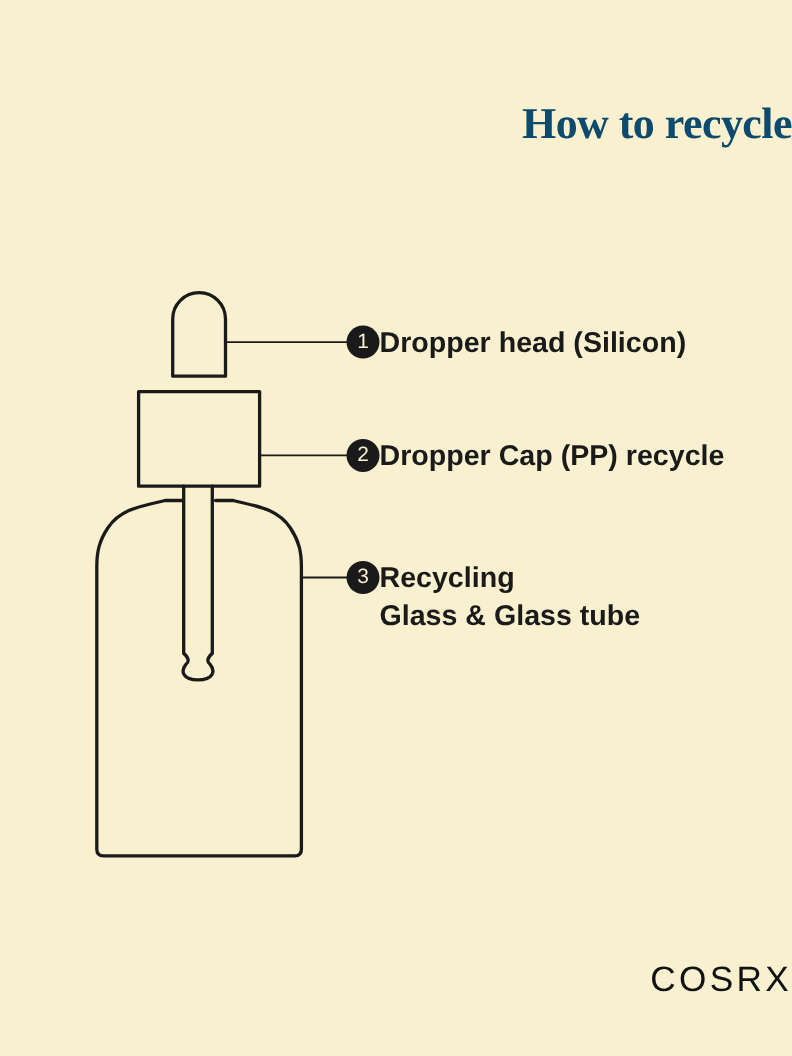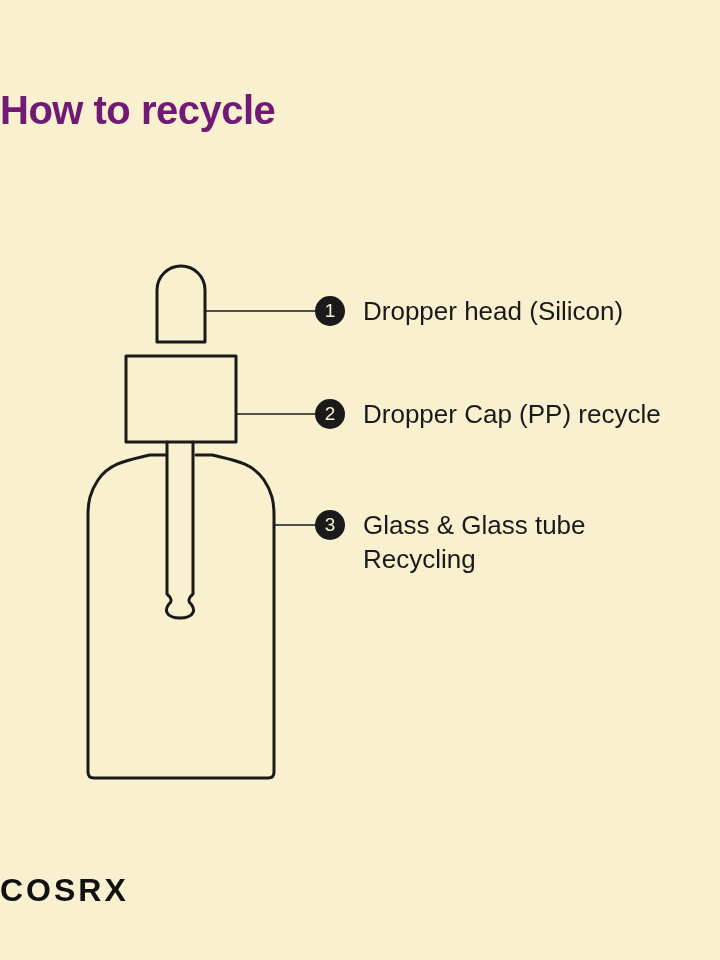--- a/index.html
+++ b/index.html
@@ -13,26 +13,26 @@
       position: relative;
       overflow: hidden;
       font-family: "Liberation Sans", sans-serif;
       color: #111111;
     }
     .title {
       position: absolute;
       top: 88px;
       left: 0;
       width: 720px;
-      text-align: left;
-      font-family: Liberation Sans, sans-serif;
+      text-align: right;
+      font-family: Liberation Serif, serif;
       font-weight: 700;
       font-size: 40px;
       letter-spacing: -0.5px;
-      color: #701a75;
+      color: #0c4a6e;
       margin: 0;
     }
     .diagram {
       position: absolute;
       left: 0;
       top: 0;
       width: 720px;
       height: 960px;
     }
     .callout {
@@ -50,36 +50,36 @@
       font-size: 19px;
       line-height: 30px;
       text-align: center;
       flex: 0 0 auto;
     }
     .label {
       font-family: "Liberation Sans", sans-serif;
       font-size: 26px;
       line-height: 34px;
       color: #1a1a1a;
-      margin-left: 18px;
       margin-top: -2px;
       white-space: nowrap;
+      font-weight: bold;
     }
     .label-multi {
       white-space: normal;
       width: 300px;
     }
     .brand {
       position: absolute;
       top: 872px;
       left: 0;
       width: 720px;
-      text-align: left;
+      text-align: right;
       font-family: "Liberation Sans", sans-serif;
-      font-weight: 700;
+      font-weight: 400;
       font-size: 32px;
       letter-spacing: 3px;
       color: #111111;
     }
   </style>
 </head>
 <body>
 
 <h1 class="title">How to recycle</h1>
 
@@ -111,18 +111,18 @@
 </div>
 
 <div class="callout" style="left:315px; top:399px;">
   <div class="badge">2</div>
   <div class="label">Dropper Cap (PP) recycle</div>
 </div>
 
 <div class="callout" style="left:315px; top:510px;">
   <div class="badge">3</div>
   <div class="label label-multi">
+    <div>Recycling</div>
     <div>Glass &amp; Glass tube</div>
-    <div>Recycling</div>
   </div>
 </div>
 
 <div class="brand">COSRX</div>
 
 </body></html>

